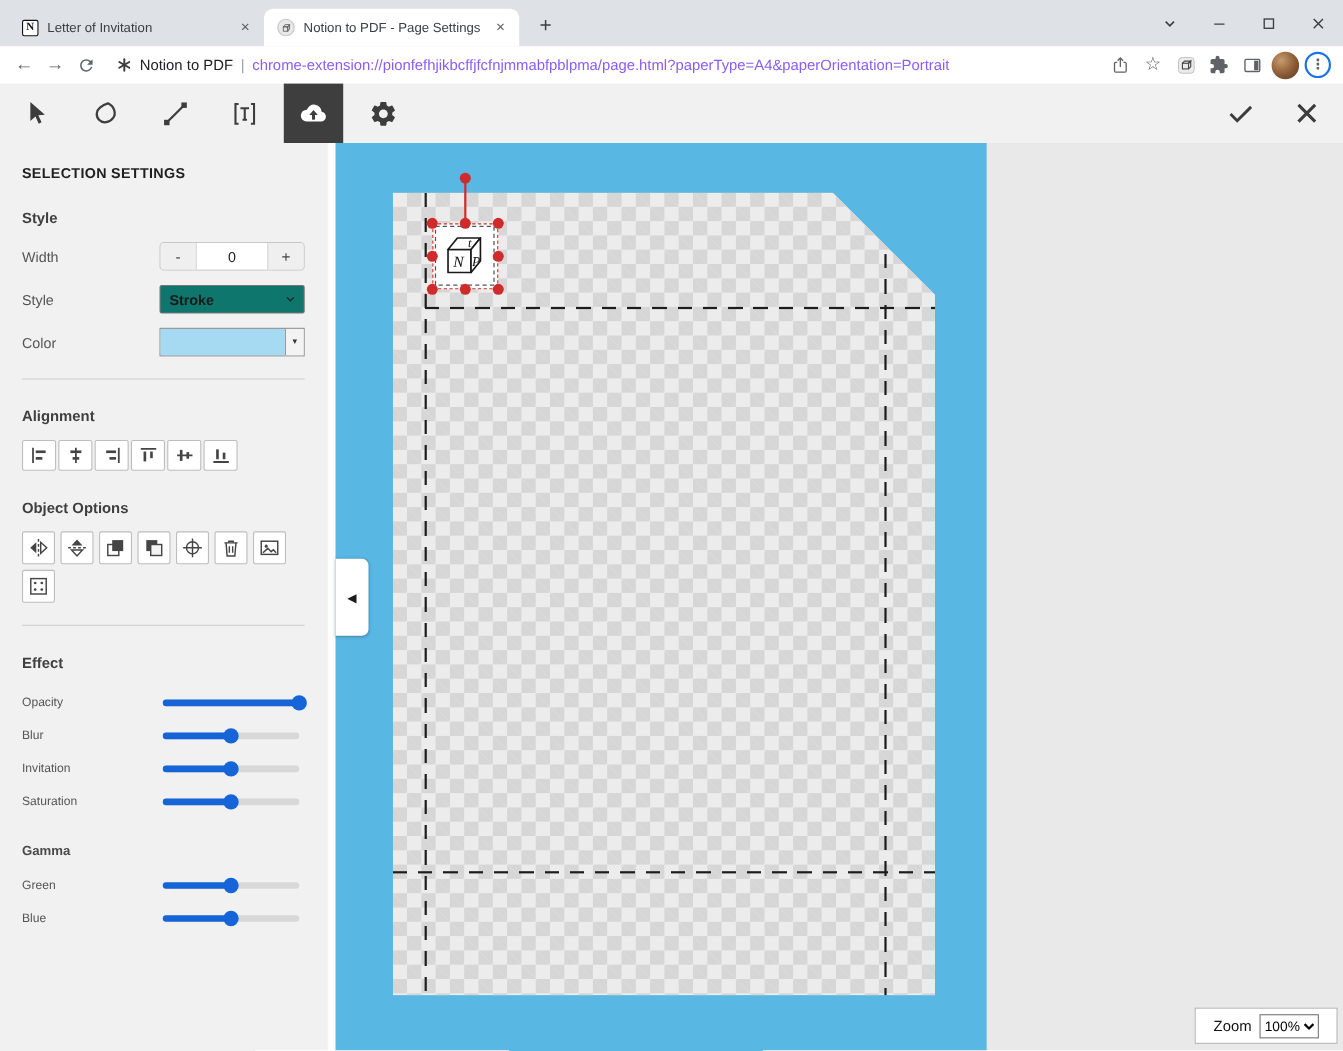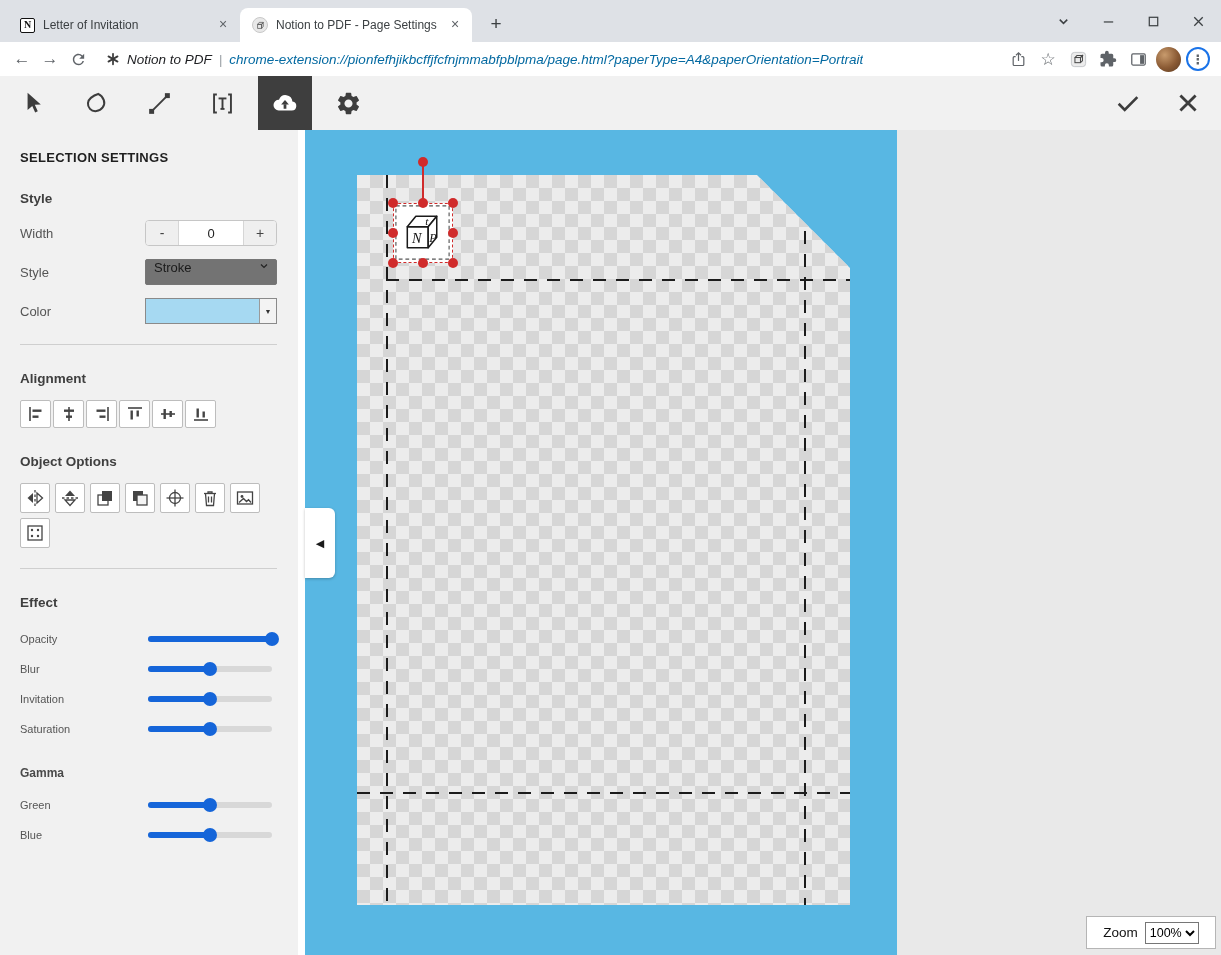--- a/index.html
+++ b/index.html
@@ -18,24 +18,24 @@
   .favicon-ntp { width:16px; height:16px; border-radius:50%; background:#e8e8e8; border:1px solid #c8c8c8;
         display:flex; align-items:center; justify-content:center; flex:none;}
   .newtab-btn { width:28px; height:28px; margin:0 0 4px 10px; border-radius:50%; font-size:19px; color:#3c4043;
         display:flex; align-items:center; justify-content:center; }
   .win-controls { position:absolute; right:0; top:0; height:42px; display:flex; }
   .win-btn { width:45px; height:42px; display:flex; align-items:center; justify-content:center; }
 
   .urlrow { height:34px; background:#fff; display:flex; align-items:center; padding:0 8px; }
   .nav-btn { width:28px; height:28px; display:flex; align-items:center; justify-content:center;
         font-size:17px; color:#5f6368; border-radius:50%; }
-  .omnibox { flex:1; display:flex; align-items:center; gap:7px; margin-left:14px; font-size:13.5px; overflow:hidden; white-space:nowrap;font-style:italic; }
+  .omnibox { flex:1; display:flex; align-items:center; gap:7px; margin-left:14px; font-size:13.5px; overflow:hidden; white-space:nowrap; }
   .site-name { color:#202124; }
   .url-sep { color:#9aa0a6; }
-  .url-text { color:#0369a1; overflow:hidden; }
+  .url-text { color:#8b5cf6; overflow:hidden; }
   .url-icons { display:flex; align-items:center; }
   .url-icon { width:30px; height:28px; display:flex; align-items:center; justify-content:center; color:#5f6368; font-size:17px; }
   .avatar { width:25px; height:25px; border-radius:50%; background:radial-gradient(circle at 35% 32%, #c89b6d 0%, #8a5a34 55%, #5b3a20 100%); }
   .menu-ring { width:24px; height:24px; border:2px solid #1a73e8; border-radius:50%; display:flex; align-items:center; justify-content:center;
         color:#5f6368; font-size:13px; font-weight:bold; }
 
   
   .app-toolbar { height:54px; background:#f1f1f1; display:flex; align-items:center; padding-left:6px; }
   .tool { width:54px; height:54px; display:flex; align-items:center; justify-content:center; margin-right:9px; }
   .tool.active { background:#3e3e3e; margin-right:9px; }
@@ -47,22 +47,22 @@
   .sidebar { width:298px; flex:none; background:#f1f1f1; padding:20px 21px 0 20px; overflow:hidden; }
   .panel-title { font-size:13px; font-weight:bold; color:#1f1f1f; letter-spacing:.3px; }
   .section-heading { font-size:13.5px; font-weight:bold; color:#3f3f3f; margin:26px 0 14px; }
   .prop-row { display:flex; align-items:center; margin-bottom:13px; }
   .prop-label { width:125px; flex:none; font-size:13px; color:#555; }
   .stepper { display:flex; width:132px; height:26px; border:1px solid #c6c6c6; border-radius:4px; background:#fff; overflow:hidden; }
   .stepper-btn { width:33px; background:#efefef; border:none; font-size:14px; color:#444; cursor:pointer; font-family:inherit; }
   .stepper-btn:first-child { border-right:1px solid #d6d6d6; }
   .stepper-btn:last-child { border-left:1px solid #d6d6d6; }
   .stepper-value { flex:1; display:flex; align-items:center; justify-content:center; font-size:13px; color:#222; background:#fff; }
-  .select { width:132px; height:26px; border:1px solid #767676; border-radius:2px; background:#737373;
-        display:flex; align-items:flex-start; padding:0 6px 0 8px; font-size:13px; color:#1a1a1a; }
+  .select { width:132px; height:26px; border:1px solid #767676; border-radius:2px; background:#0f766e;
+        display:flex; align-items:center; padding:0 6px 0 8px; font-size:13px; color:#1a1a1a;font-weight:bold; }
   .select-value { flex:1; }
   .color-picker { width:132px; height:26px; border:1px solid #8a8a8a; display:flex; background:#fff; }
   .color-swatch { flex:1; }
   .color-arrow-btn { width:17px; border-left:1px solid #9a9a9a; background:#f3f3f3; display:flex; align-items:center; justify-content:center;
         font-size:7px; color:#333; }
   .divider { height:1px; background:#cfcfcf; margin:20px 0 0; }
 
   .align-group { display:flex; gap:2px; }
   .icon-btn { width:31px; height:28px; background:#fff; border:1px solid #bdbdbd; border-radius:2px;
         display:flex; align-items:center; justify-content:center; }

